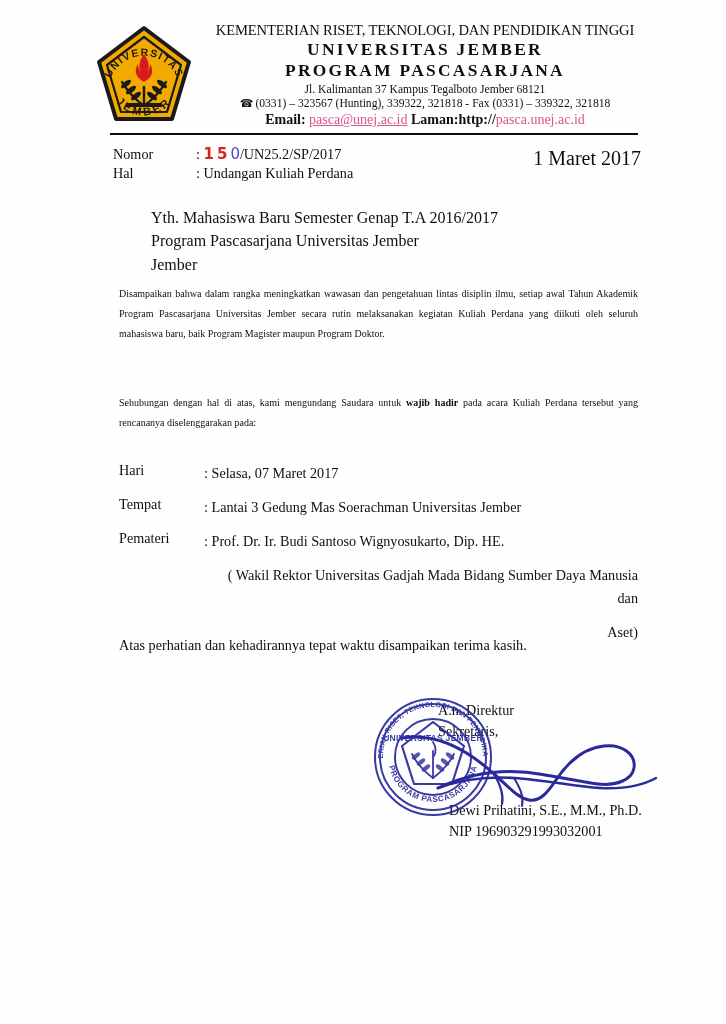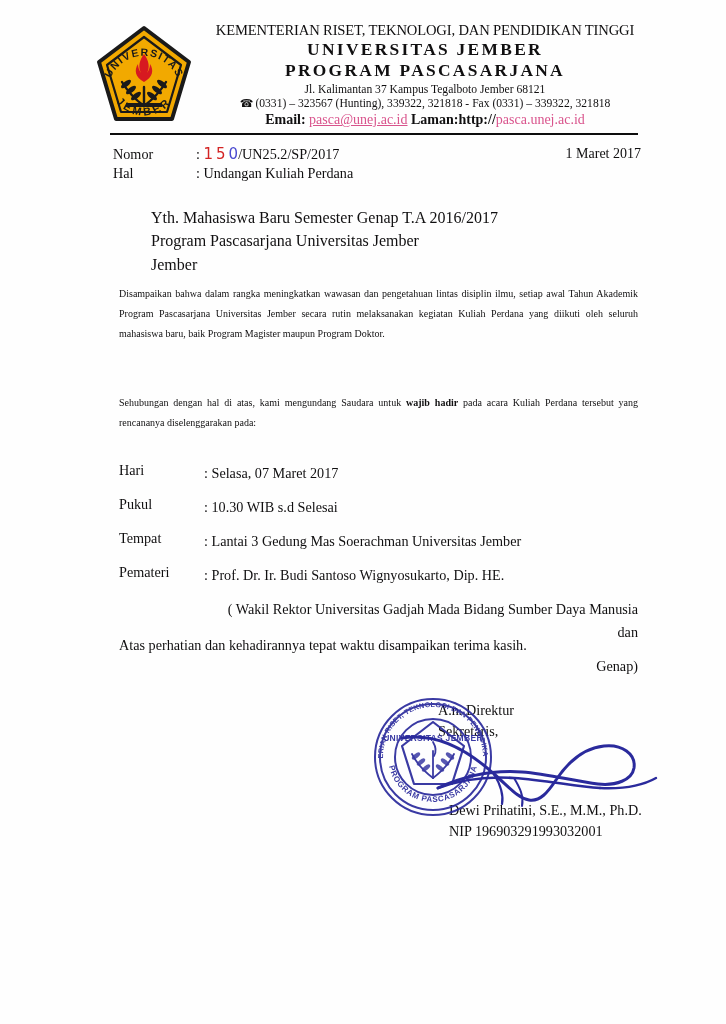--- a/index.html
+++ b/index.html
@@ -121,34 +121,34 @@
     white-space: nowrap;
   }
   .ref-label {
     display: inline-block;
     width: 83px;
   }
   .ref-colon { display: inline-block; }
   .hand-red {
     color: #d32323;
     font-family: "DejaVu Sans", sans-serif;
-    font-weight: normal;
+    font-weight: bold;
     font-size: 15px;
     letter-spacing: 3px;
   }
   .hand-blue {
     color: #4a4ad0;
     font-family: "DejaVu Sans", sans-serif;
     font-size: 15px;
   }
   .ref-date {
     position: absolute;
     right: 0;
     top: 0;
-    font-size: 14px;
+    font-size: 20px;
   }
 
   
   .addressee {
     position: absolute;
     left: 131px;
     top: 206px;
     font-size: 16px;
     line-height: 1.46;
     margin-left: 20px;
@@ -332,33 +332,29 @@
   <div class="para para-2">
     <span>Sehubungan dengan hal di atas, kami mengundang Saudara untuk </span><span class="bold">wajib hadir</span><span> pada acara Kuliah Perdana tersebut yang rencananya diselenggarakan pada:</span>
   </div>
 
   <div class="details">
     <div class="detail-row">
       <span class="detail-label">Hari</span>
       <span class="detail-value">: Selasa, 07 Maret 2017</span>
     </div>
     <div class="detail-row">
-      <span class="detail-label">Pukul</span>
-      <span class="detail-value">: 10.30 WIB s.d Selesai</span>
-    </div>
-    <div class="detail-row">
       <span class="detail-label">Tempat</span>
       <span class="detail-value">: Lantai 3 Gedung Mas Soerachman Universitas Jember</span>
     </div>
     <div class="detail-row">
       <span class="detail-label">Pemateri</span>
       <span class="detail-value">: Prof. Dr. Ir. Budi Santoso Wignyosukarto, Dip. HE.</span>
     </div>
     <div class="detail-cont">( Wakil Rektor Universitas Gadjah Mada  Bidang Sumber Daya Manusia dan</div>
-    <div class="detail-cont">Genap)</div>
+    <div class="detail-cont">Aset)</div>
   </div>
 
   <div class="para-closing">Atas perhatian dan kehadirannya tepat waktu disampaikan terima kasih.</div>
 
   <div class="sign-block">
     <div>A.n. Direktur</div>
     <div>Sekretaris,</div>
   </div>
 
   <svg class="stamp" viewBox="0 0 122 122">

